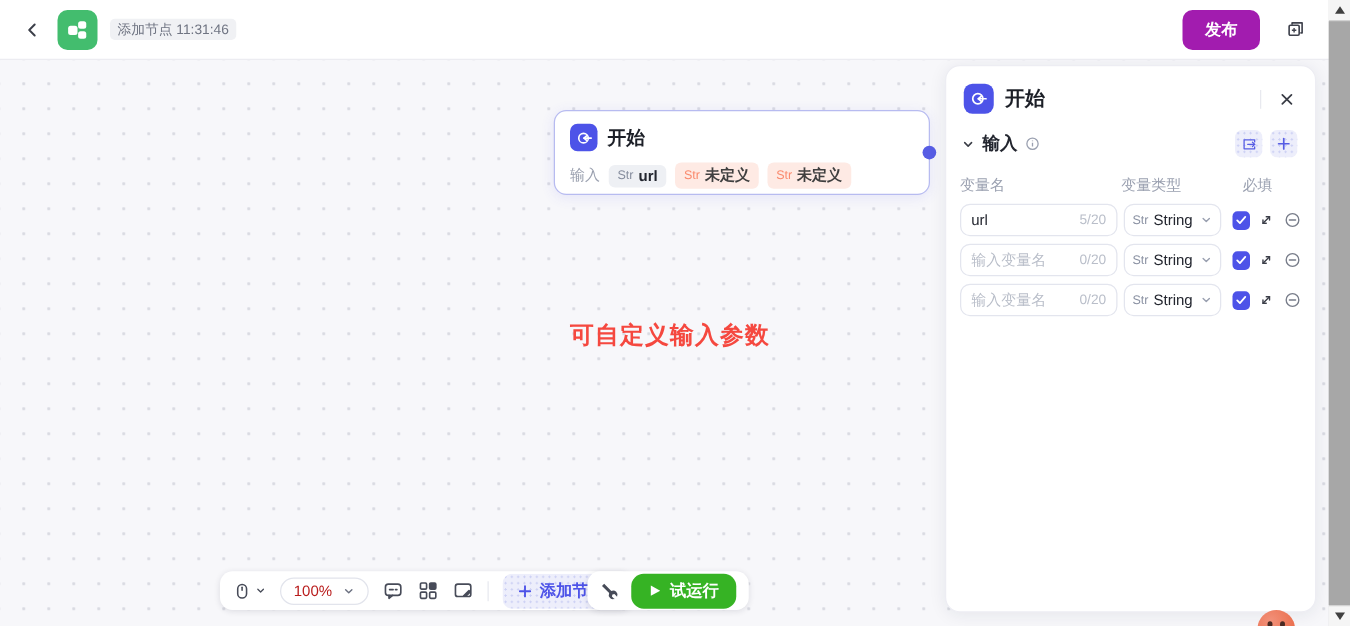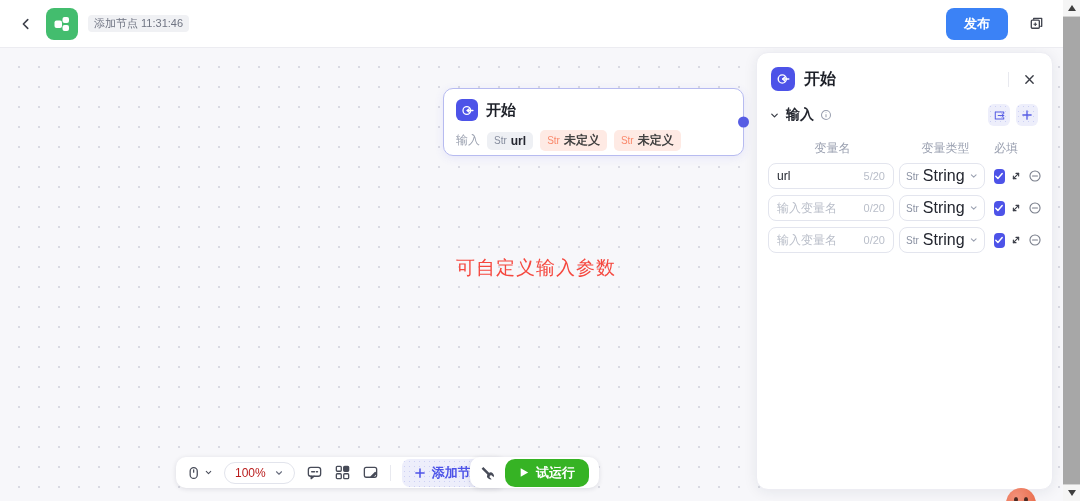--- a/index.html
+++ b/index.html
@@ -26,21 +26,21 @@
   .title-block{ display:flex; flex-direction:column; gap:2px; }
   .title-row{ display:flex; align-items:center; gap:6px; }
   .app-title{ font-size:14px; font-weight:bold; color:#1c1f27; }
   .title-row .mini-icon{ color:#565b68; }
   .autosave{
     align-self:flex-start; font-size:11px; color:#6f7482;
     background:#f0f1f4; border-radius:4px; padding:1px 6px;
   }
   .topbar-right{ margin-left:auto; display:flex; align-items:center; gap:14px; }
   .publish-btn{
-    background:#3b82f6; color:#fff; font-size:13px; font-weight:bold;
+    background:#a21caf; color:#fff; font-size:13px; font-weight:bold;
     border:none; border-radius:8px; padding:7px 18px; cursor:pointer;
   }
   .window-btn{ width:28px; height:28px; border-radius:8px; background:#fff;
     display:flex; align-items:center; justify-content:center; color:#40434e; cursor:pointer; }
 
   
   .canvas{
     position:absolute; top:48px; left:0; right:0; bottom:0;
     background-color:#f7f7fa;
     background-image:radial-gradient(circle,#d9dae2 1.1px,transparent 1.2px);
@@ -65,21 +65,21 @@
   .tag.normal .tag-prefix{ font-size:10px; color:#868d9e; }
   .tag.normal .tag-label{ font-size:12px; font-weight:bold; color:#23262f; }
   .tag.error{ background:#feeae4; }
   .tag.error .tag-prefix{ font-size:10px; color:#fa8a6d; }
   .tag.error .tag-label{ font-size:12px; font-weight:bold; color:#404040; }
   .node-port{ position:absolute; right:-6px; top:50%; transform:translateY(-50%);
     width:11px; height:11px; border-radius:50%; background:#575de4; }
 
   .annotation{
     position:absolute; left:456px; top:255px; z-index:2;
-    font-size:19px; font-weight:normal; color:#f5483f; letter-spacing:1px;
+    font-size:19px; font-weight:bold; color:#f5483f; letter-spacing:1px;
   }
 
   
   .pill{
     position:absolute; top:457px; height:31px; background:#fff; border-radius:10px;
     box-shadow:0 1px 5px rgba(25,28,50,.12);
     display:flex; align-items:center; padding:0 10px; gap:11px; z-index:3;
   }
   .pill-left{ left:176px; }
   .pill-right{ left:470px; gap:9px; }
@@ -120,38 +120,38 @@
   .panel-header .v-divider{ height:15px; }
   .close-btn{ width:22px; height:22px; display:flex; align-items:center; justify-content:center;
     color:#3a3d46; cursor:pointer; }
   .panel-desc{ font-size:12px; color:#8f94a3; padding:9px 14px 12px 14px;
     border-bottom:1px solid #f2f2f6; line-height:1.35; }
   .section-header{ display:flex; align-items:center; gap:6px; margin:13px 14px 0 12px; }
   .section-title{ font-size:14px; font-weight:bold; color:#23262f; }
   .section-header .spacer{ flex:1; }
   .sq-btn{ width:22px; height:22px; border-radius:6px; color:#575de4; border:none;
     display:flex; align-items:center; justify-content:center; cursor:pointer; }
-  .cols{ display:flex; margin:14px 14px 0 11px; font-size:12px; color:#9aa0b0;text-align:center; }
+  .cols{ display:flex; margin:14px 14px 0 11px; font-size:12px; color:#9aa0b0; }
   .col-name{ width:129px; }
   .col-type{ width:97px; }
   .var-row{ display:flex; align-items:center; margin:6px 10px 0 11px; gap:5px; }
   .name-pill{
     width:126px; height:26px; border:1px solid #e3e5ee; border-radius:8px;
     display:flex; align-items:center; padding:0 8px; gap:4px; background:#fff;
   }
   .name-pill input{ flex:1; min-width:0; border:none; outline:none; font-size:12px;
     color:#23262f; font-family:inherit; background:transparent; }
   .name-pill input::placeholder{ color:#b9bec9; }
   .counter{ font-size:11px; color:#b9bec9; white-space:nowrap; }
   .type-select{
     width:86px; height:26px; border:1px solid #e3e5ee; border-radius:8px;
     display:flex; align-items:center; padding:0 6px; gap:4px; cursor:pointer; background:#fff;
   }
   .type-prefix{ font-size:10px; color:#8b92a3; }
-  .type-label{ font-size:16px; color:#23262f; }
+  .type-label{ font-size:12px; color:#23262f; }
   .type-select .chev{ margin-left:auto; color:#9aa0b0; }
   .checkbox{ width:15px; height:15px; border-radius:4px; background:#4d53e8;
     display:flex; align-items:center; justify-content:center; margin-left:4px; cursor:pointer; }
   .row-icon{ width:18px; height:18px; display:flex; align-items:center; justify-content:center;
     cursor:pointer; }
   .expand-ic{ color:#3c3f49; } .remove-ic{ color:#787d8a; }
 
   
   .mascot{
     position:absolute; left:1006px; top:488px; width:30px; height:30px; border-radius:50%;

